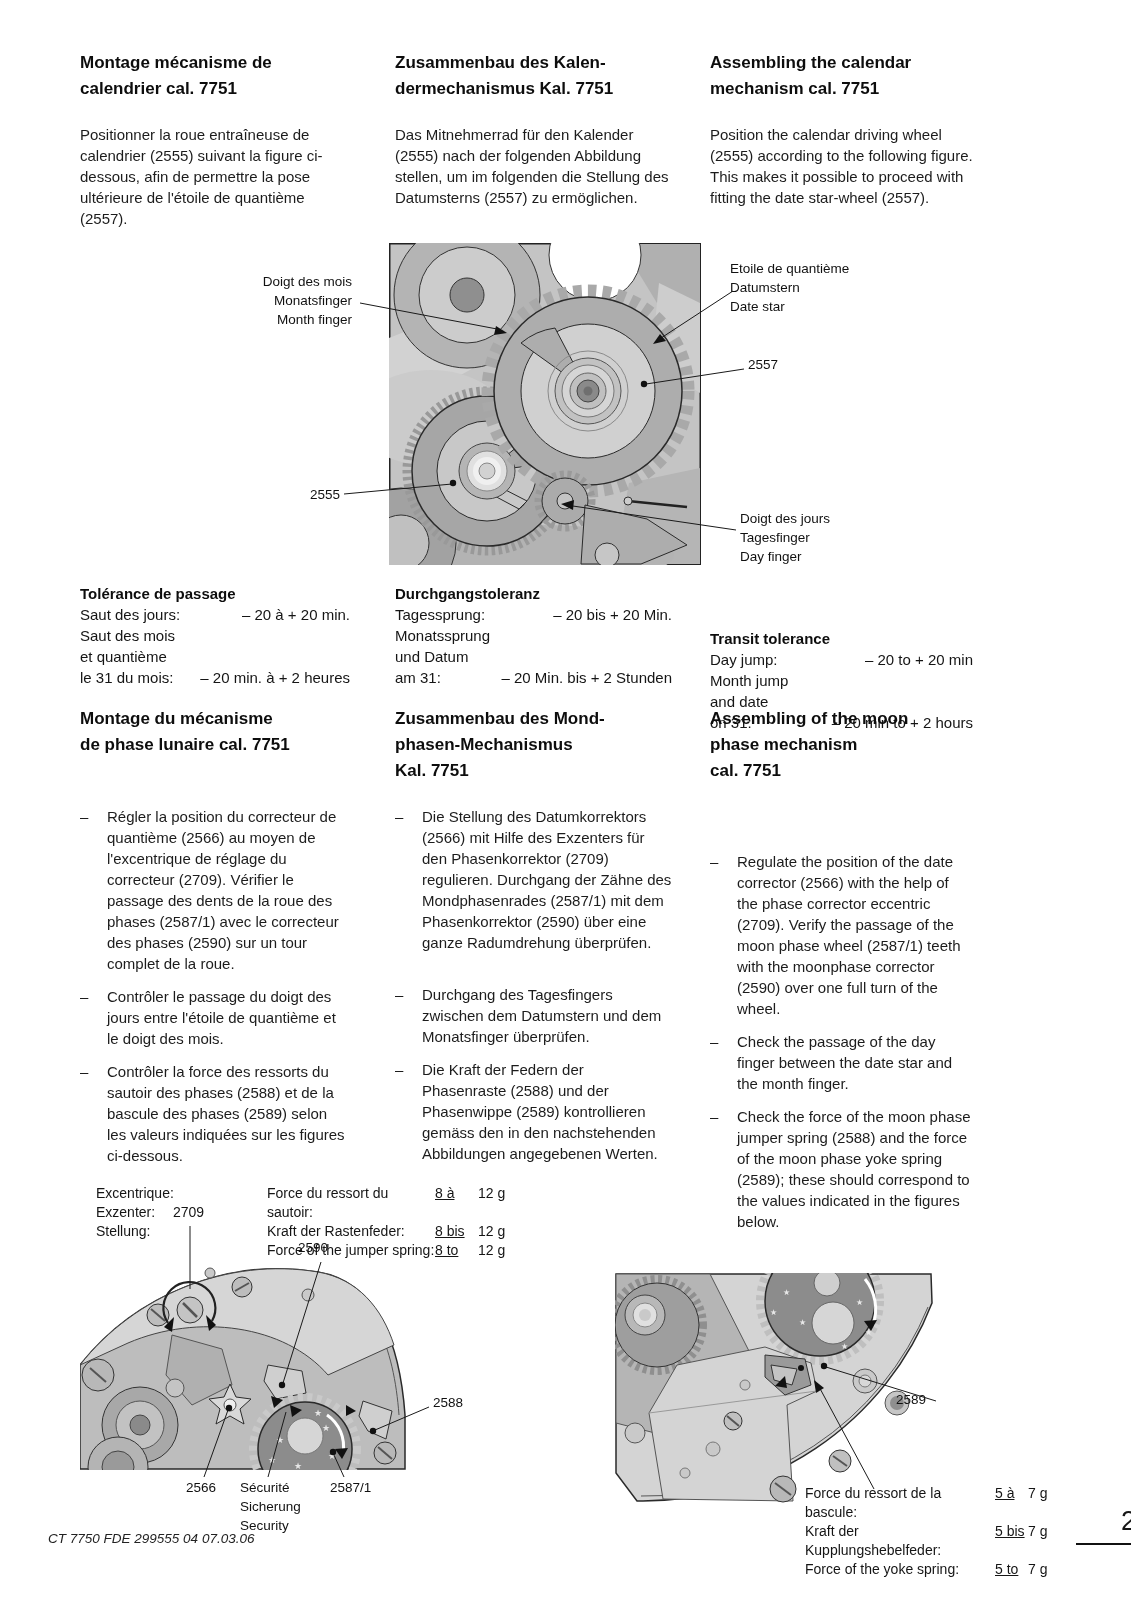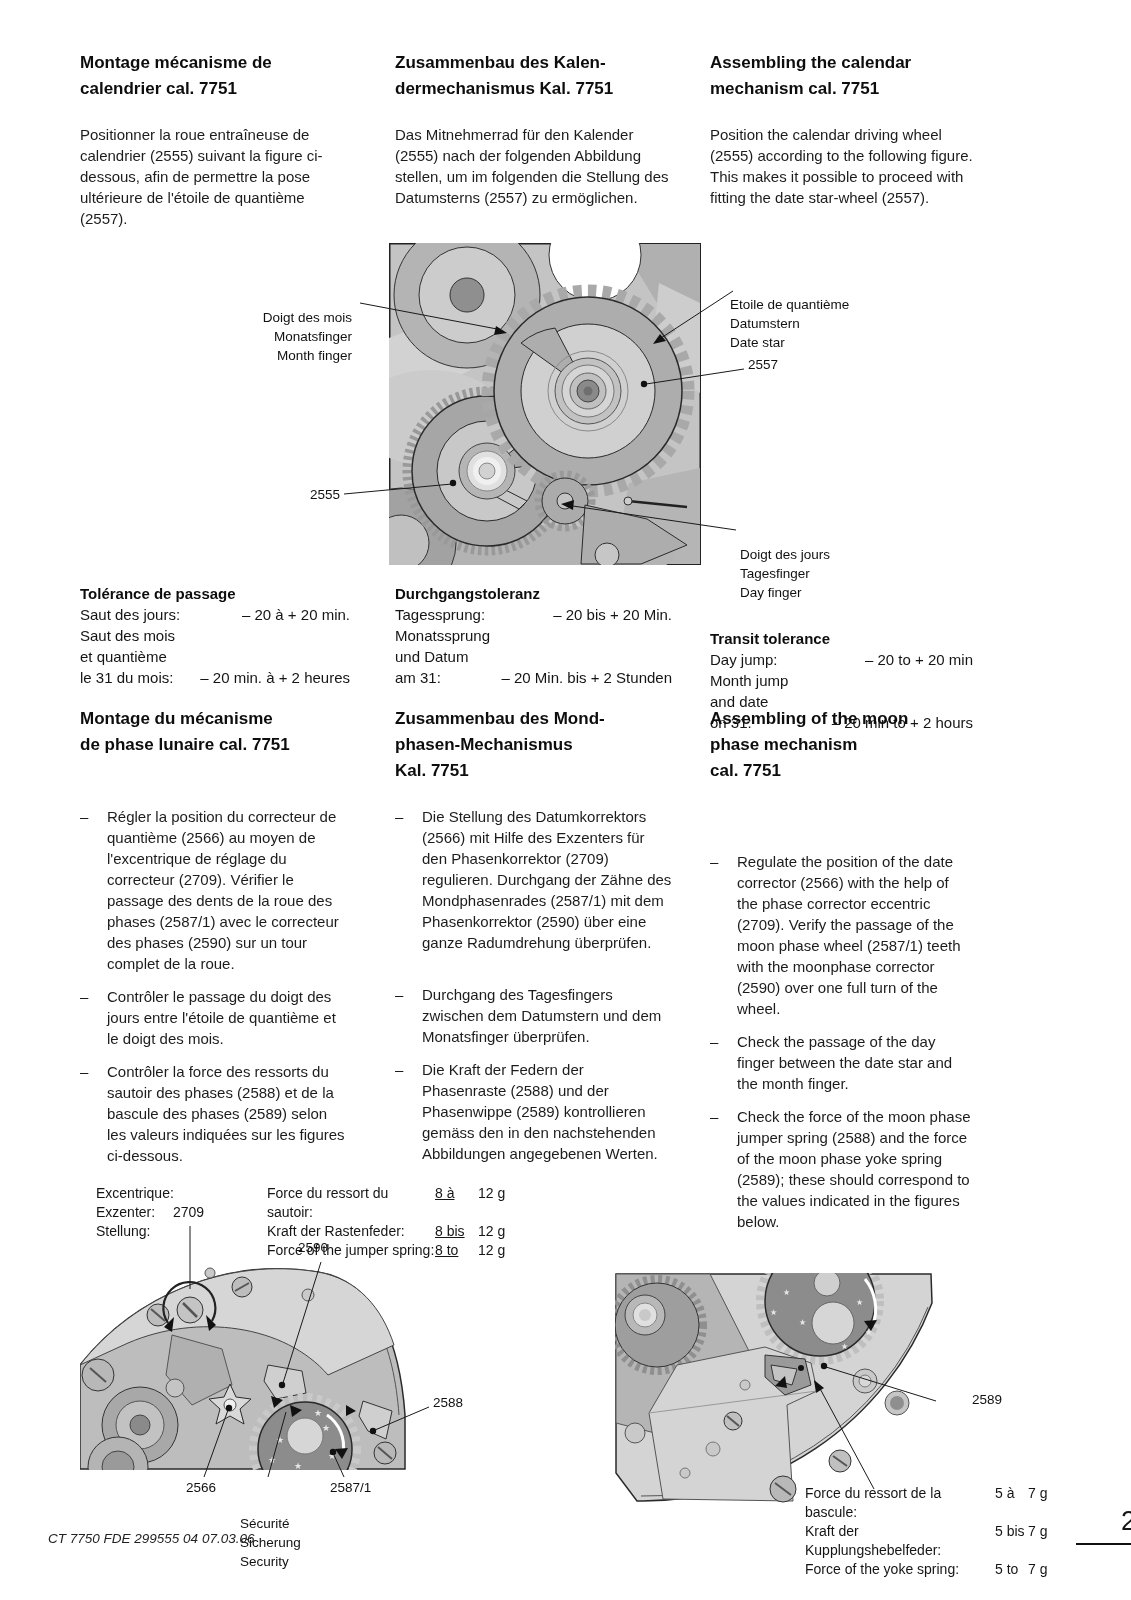--- a/index.html
+++ b/index.html
@@ -10,30 +10,30 @@
   .body-txt{font-size:15px;line-height:21px;color:#1c1c1c;}
   .col-fr{left:80px;width:270px;}
   .col-de{left:395px;width:277px;}
   .col-en{left:710px;width:263px;margin-top:45px;}
   .tol-title{font-size:15px;line-height:21px;font-weight:bold;color:#0d0d0d;}
   .trow{display:flex;justify-content:space-between;font-size:15px;line-height:21px;}
   .bullets .bullet{display:flex;margin-bottom:12px;}
   .bullets .bullet.gap-lg{margin-bottom:31px;}
   .bullets .dash{width:27px;flex:none;}
   .bullets .btxt{flex:1;}
-  .lbl{font-size:13.5px;line-height:19px;white-space:pre-line;color:#111;margin-top:36px;}
+  .lbl{font-size:13.5px;line-height:19px;white-space:pre-line;color:#111;}
   .lbl.ra{text-align:right;}
   .ref{font-size:13.5px;line-height:19px;color:#111;}
   .ann-row{display:flex;font-size:14px;line-height:19px;}
   .ann-row .flabel{flex:none;}
   .ecc .flabel{width:77px;}
   .jmp .flabel{width:168px;}
   .jmp .fa{width:43px;text-decoration:underline;}
   .yok .flabel{width:190px;}
-  .yok .fa{width:33px;}
+  .yok .fa{width:33px;text-decoration:underline;}
   .footer-txt{font-size:13.5px;font-style:italic;color:#222;text-align:center;}
   .pageno{font-size:27px;color:#161616;letter-spacing:1px;}
   .rule{background:#111;height:1.5px;}
   svg{display:block;}
 </style>
 </head>
 <body>
 
 <div id="page">
 
@@ -365,21 +365,21 @@
       <circle cx="130" cy="112" r="5" fill="#c9c9c9" stroke="#777"></circle>
       <circle cx="70" cy="200" r="5" fill="#c9c9c9" stroke="#777"></circle>
       <circle cx="98" cy="176" r="7" fill="#c9c9c9" stroke="#777"></circle>
       <circle cx="168" cy="216" r="13" fill="#b8b8b8" stroke="#333"></circle>
         <line x1="160" y1="210" x2="176" y2="222" stroke="#555" stroke-width="2"></line>
       <circle cx="20" cy="160" r="10" fill="#c9c9c9" stroke="#555"></circle>
     </g>
   </svg>
 
   <div class="ref abs" style="left:433px;top:1393px">2588</div>
-  <div class="ref abs" style="left:972px;top:1390px">2589</div>
+  <div class="ref abs" style="left:896px;top:1390px">2589</div>
   <div class="ref abs" style="left:186px;top:1478px">2566</div>
   <div class="lbl abs" style="left:240px;top:1478px">Sécurité
 Sicherung
 Security</div>
   <div class="ref abs" style="left:330px;top:1478px">2587/1</div>
 
   <div class="abs yok" style="left:805px;top:1484px;width:245px">
     <div class="ann-row">
         <span class="flabel">Force du ressort de la bascule:</span>
         <span class="fa">5 à</span>

